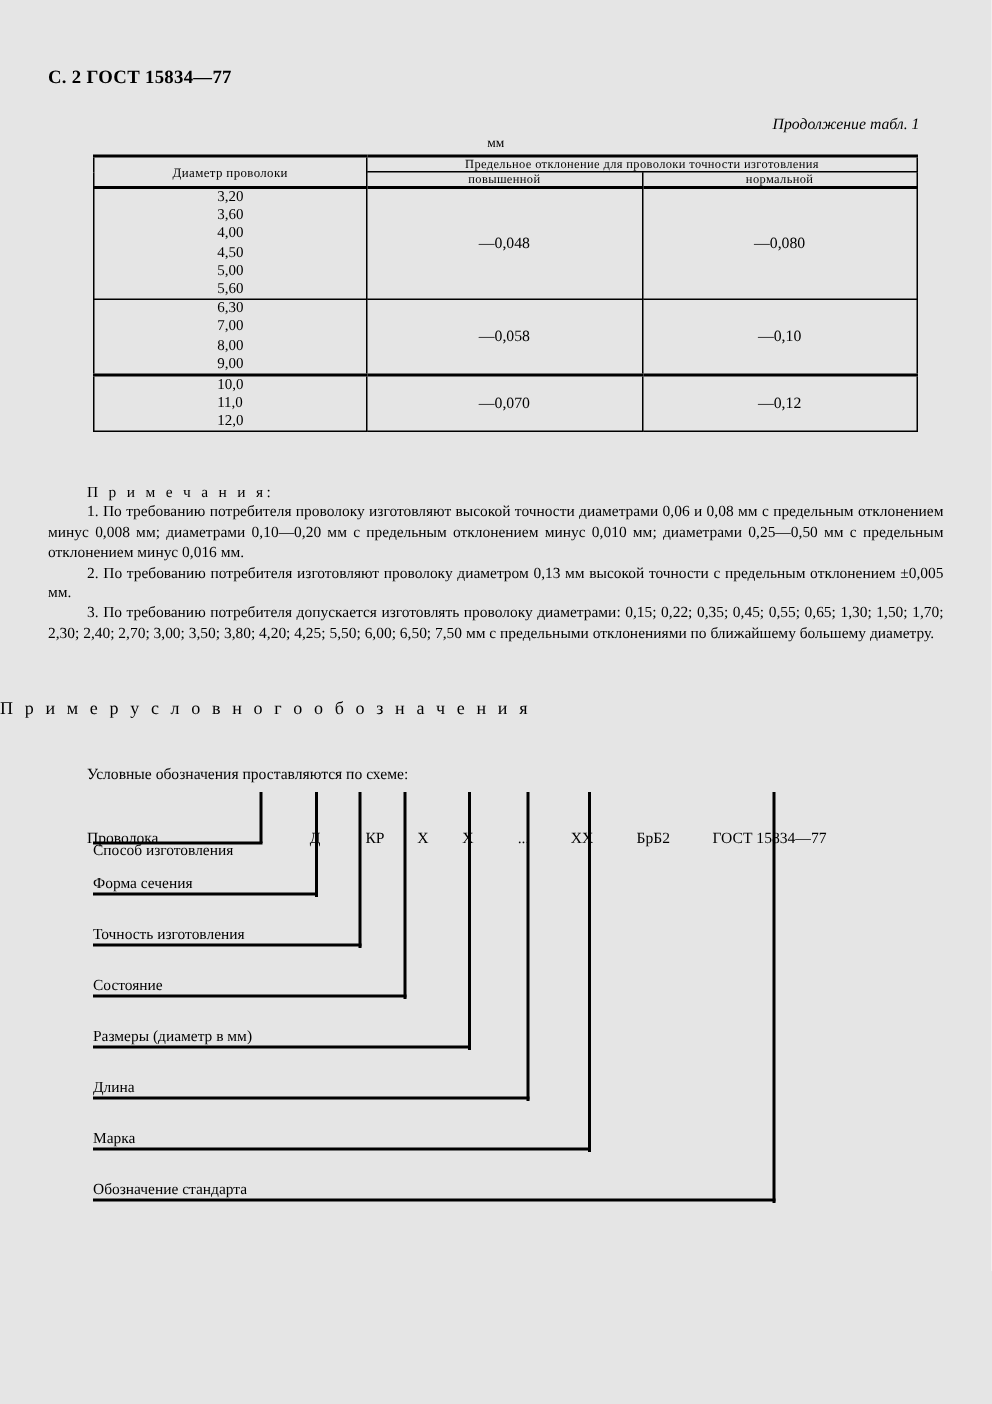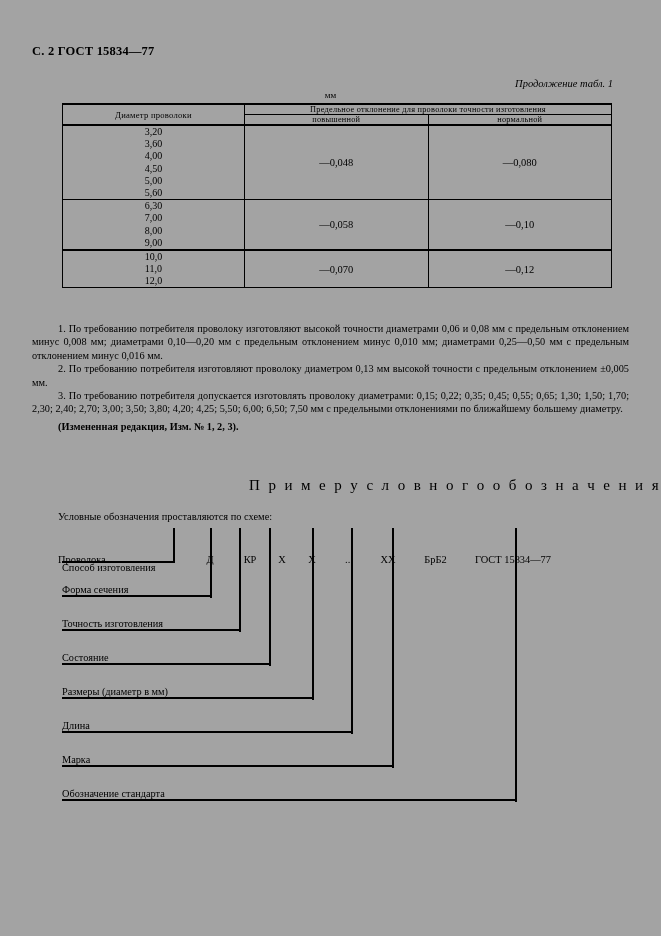--- a/index.html
+++ b/index.html
@@ -11,21 +11,21 @@
     width: 661px;
     height: 936px;
     position: relative;
     font-family: "Liberation Serif", "DejaVu Serif", serif;
     color: #000000;
     overflow: hidden;
   }
   .page {
     position: absolute;
     inset: 0;
-    background: #a3a3a3;
+    background: #e5e5e5;
   }
 
   
   .running-head {
     position: absolute;
     left: 32px;
     top: 44px;
     font-size: 12.5px;
     font-weight: bold;
     letter-spacing: 0.2px;
@@ -101,23 +101,23 @@
   .notes .ind { text-indent: 26px; }
   .spaced {
     letter-spacing: 2.2px;
   }
   .bold { font-weight: bold; }
   .gap-sm { height: 4px; }
 
   .example-title {
     position: absolute;
     left: 0; right: 0;
-    top: 477px;
-    text-align: right;
-    font-size: 15px;
+    top: 465px;
+    text-align: left;
+    font-size: 12px;
     letter-spacing: 2.4px;
   }
   .scheme-lead {
     position: absolute;
     left: 58px;
     top: 511px;
     font-size: 10.4px;
   }
 
   
@@ -199,25 +199,25 @@
 
     <tr>
       <td class="diam-cell thick-top"><span class="stack">10,0<br>11,0<br>12,0</span></td>
       <td class="val-cell thick-top">—0,070</td>
       <td class="val-cell thick-top">—0,12</td>
     </tr>
   </tbody>
     </table>
 
   <div class="notes">
+    <p class="ind spaced">П р и м е ч а н и я:</p>
     <p class="ind">1. По требованию потребителя проволоку изготовляют высокой точности диаметрами 0,06 и 0,08 мм с предельным отклонением минус 0,008 мм; диаметрами 0,10—0,20 мм с предельным отклонением минус 0,010 мм; диаметрами 0,25—0,50 мм с предельным отклонением минус 0,016 мм.</p>
     <p class="ind">2. По требованию потребителя изготовляют проволоку диаметром 0,13 мм высокой точности с предельным отклонением ±0,005 мм.</p>
     <p class="ind">3. По требованию потребителя допускается изготовлять проволоку диаметрами: 0,15; 0,22; 0,35; 0,45; 0,55; 0,65; 1,30; 1,50; 1,70; 2,30; 2,40; 2,70; 3,00; 3,50; 3,80; 4,20; 4,25; 5,50; 6,00; 6,50; 7,50 мм с предельными отклонениями по ближайшему большему диаметру.</p>
     <div class="gap-sm"></div>
-    <p class="ind bold">(Измененная редакция, Изм. № 1, 2, 3).</p>
   </div>
 
   <div class="example-title">П р и м е р   у с л о в н о г о   о б о з н а ч е н и я</div>
   <div class="scheme-lead">Условные обозначения проставляются по схеме:</div>
 
   <div class="scheme">
 
     <div class="scheme-row">
       <span class="sc-item sc-left" style="left:0px;">Проволока</span>
       <span class="sc-item" style="left:152px;">Д</span>

